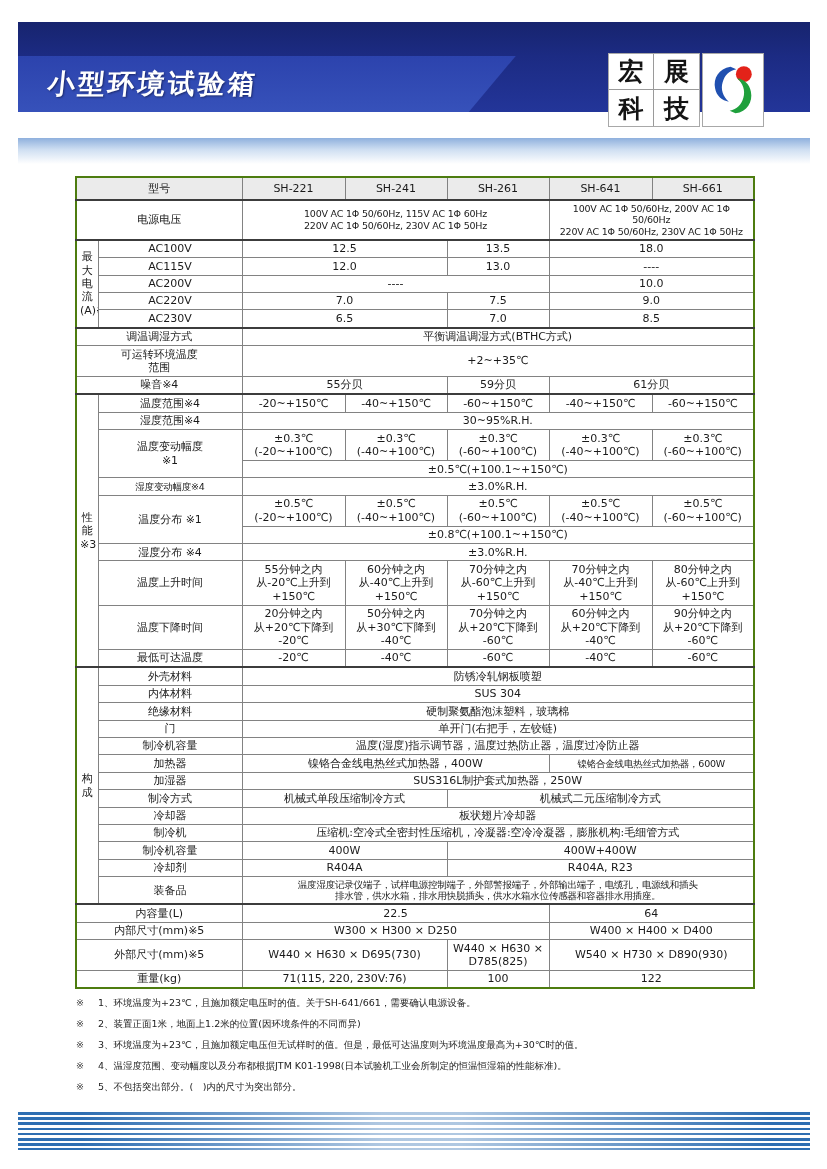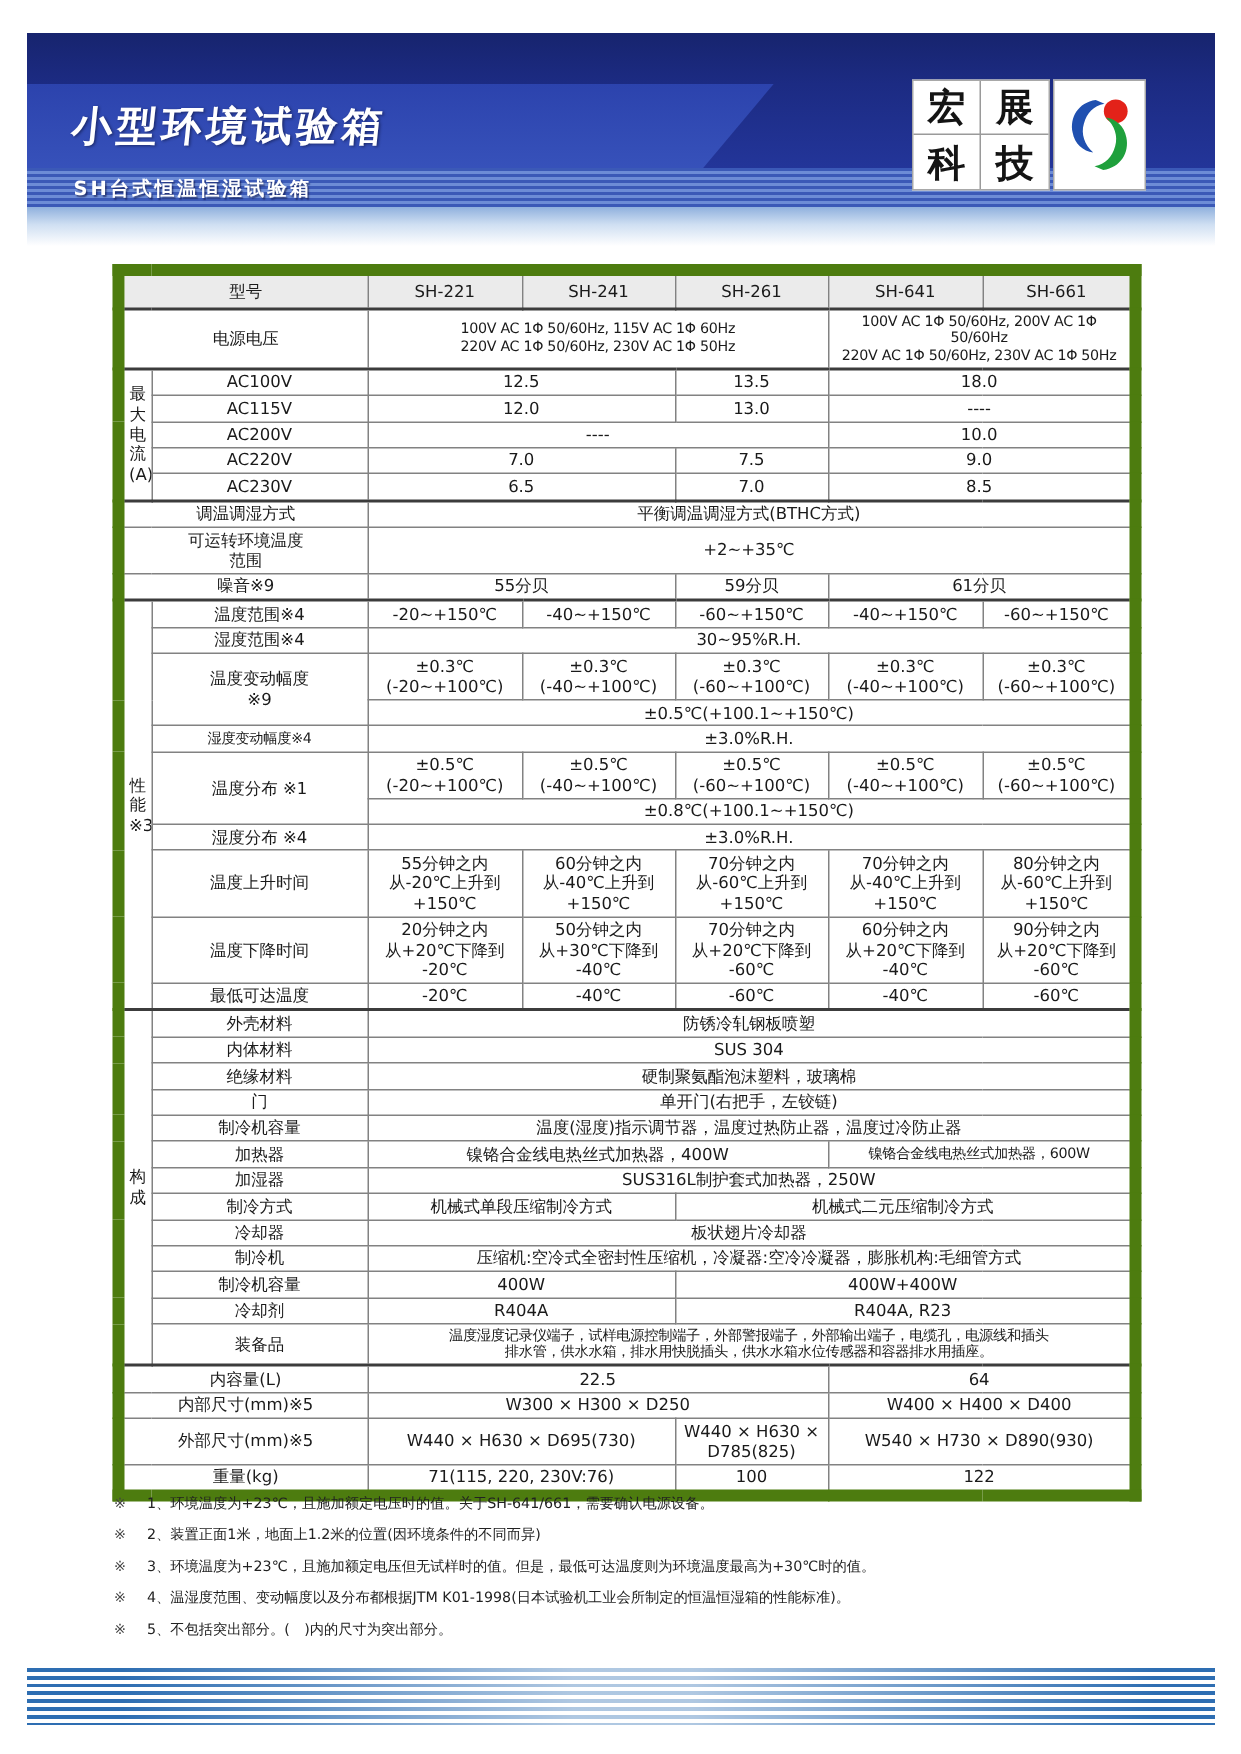--- a/index.html
+++ b/index.html
@@ -30,21 +30,21 @@
           font-size:25px;font-weight:bold;color:#141414;line-height:1;}
   .logo-grid .br{border-right:1px solid #9a9a9a;}
   .logo-grid .bb{border-bottom:1px solid #9a9a9a;}
   .logo-mark{position:absolute;left:702px;top:53px;width:60px;height:72px;z-index:5;
           background:#ffffff;border:1px solid #a8a8a8;display:flex;
           align-items:center;justify-content:center;}
 
   
   .spec-wrap{position:absolute;left:75px;top:176px;}
   table.spec{border-collapse:collapse;table-layout:fixed;width:678px;
-          border:8px solid #4d7c0f;font-size:11px;color:#1a1a1a;}
+          border:2px solid #4d7c0f;font-size:11px;color:#1a1a1a;}
   table.spec td{border:1px solid #828282;text-align:center;vertical-align:middle;
           padding:1.5px 3px;line-height:1.22;white-space:pre-line;overflow:hidden;}
   tr.head td{background:#ebebeb;height:18px;}
   td.lab,td.sub{text-align:left;padding-left:5px;}
   td.vert{padding:0;text-align:center;line-height:1.45;font-size:11px;}
   tr.sec td{border-top:2px solid #3c3c3c;}
   td.fam{border-left:2px solid #3c3c3c;}
   td.sm{font-size:9.5px;letter-spacing:-0.2px;}
 
   
@@ -61,23 +61,20 @@
 </style>
 </head>
 <body>
 
 <div class="page">
 
   <div class="banner">
     <div class="swoosh"></div>
   </div>
   <div class="page-title">小型环境试验箱</div>
-  <div class="stripe-band">
-    <div class="page-subtitle">SH台式恒温恒湿试验箱</div>
-  </div>
   <div class="fade-band"></div>
 
   <div class="logo-grid">
     <div class="lg br bb">宏</div>
     <div class="lg bb">展</div>
     <div class="lg br">科</div>
     <div class="lg">技</div>
   </div>
   <div class="logo-mark">
     <svg width="50" height="60" viewBox="0 0 60 70">
@@ -148,21 +145,21 @@
           <tr class="sec">
             <td colspan="2" class="lab">调温调湿方式</td>
             <td colspan="5">平衡调温调湿方式(BTHC方式)</td>
           </tr>
           <tr>
             <td colspan="2" class="lab">可运转环境温度
 范围</td>
             <td colspan="5">+2~+35℃</td>
           </tr>
           <tr>
-            <td colspan="2" class="lab">噪音※9</td>
+            <td colspan="2" class="lab">噪音※4</td>
             <td colspan="2">55分贝</td>
             <td>59分贝</td>
             <td colspan="2" class="fam">61分贝</td>
           </tr>
           <tr class="sec">
             <td rowspan="11" class="vert">性
 能
 ※3</td>
             <td class="sub">温度范围※4</td>
             <td>-20~+150℃</td>
@@ -170,21 +167,21 @@
             <td>-60~+150℃</td>
             <td class="fam">-40~+150℃</td>
             <td>-60~+150℃</td>
           </tr>
           <tr>
             <td class="sub">湿度范围※4</td>
             <td colspan="5">30~95%R.H.</td>
           </tr>
           <tr>
             <td rowspan="2" class="sub">温度变动幅度
-※9</td>
+※1</td>
             <td>±0.3℃
 (-20~+100℃)</td>
             <td>±0.3℃
 (-40~+100℃)</td>
             <td>±0.3℃
 (-60~+100℃)</td>
             <td class="fam">±0.3℃
 (-40~+100℃)</td>
             <td>±0.3℃
 (-60~+100℃)</td>

